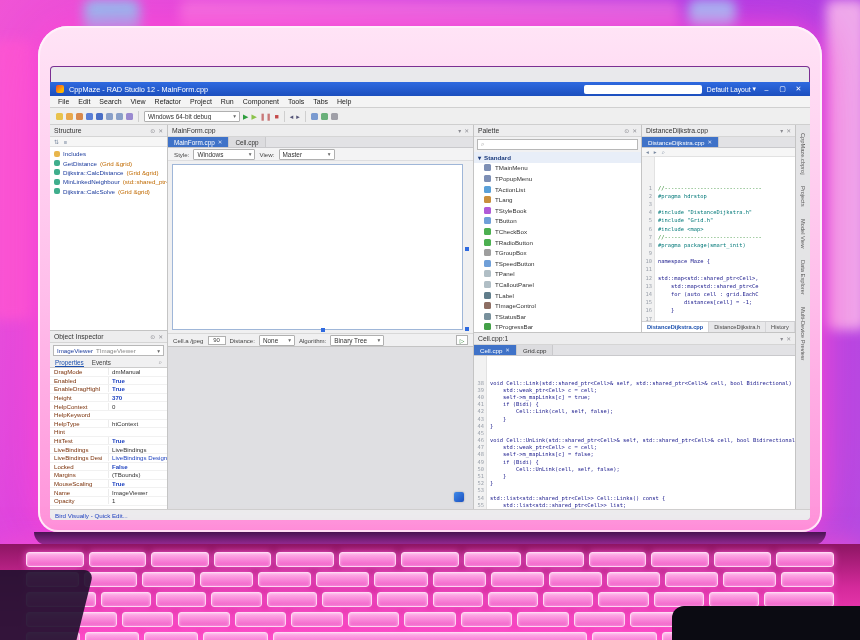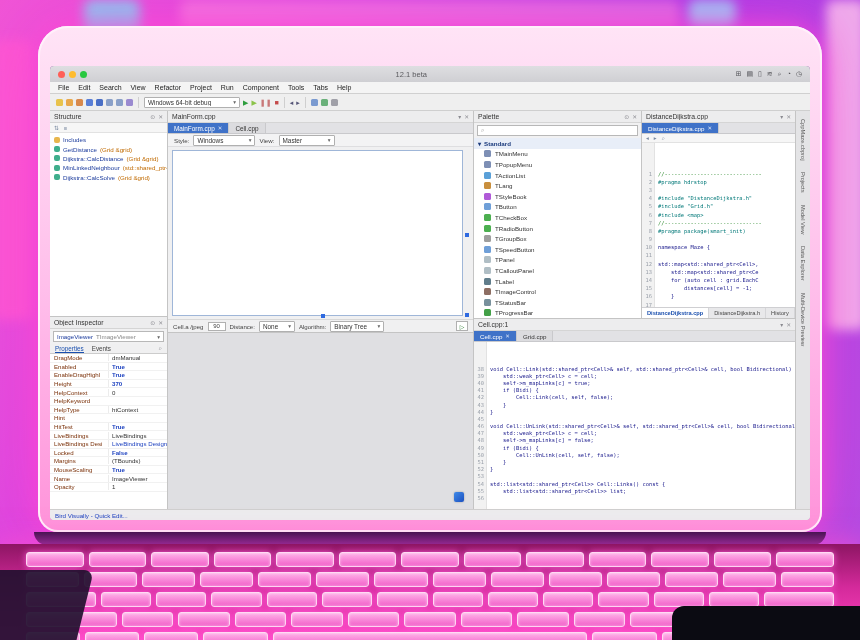--- a/index.html
+++ b/index.html
@@ -173,38 +173,35 @@
   <div class="blob b2"></div>
   <div class="blob b3"></div>
   <div class="blob b4"></div>
   <div class="blob b5"></div>
 
   <div class="laptop">
     <div class="notch"></div>
 
     <div class="screen">
 
-      <div class="macbar">
-        <span class="light l-red"></span>
-        <span class="light l-yel"></span>
-        <span class="light l-grn"></span>
-        <span class="mac-title">12.1 beta</span>
-        <span class="mac-icons">
-
-        <span>⊞</span>
-            <span>▤</span>
-            <span>▯</span>
-            <span>≋</span>
-            <span>⌕</span>
-            <span>◔</span>
-            <span>◷</span>
+
+      <div class="ide">
+        <div class="titlebar">
+          <span class="app-logo"></span>
+          <span>CppMaze - RAD Studio 12 - MainForm.cpp</span>
+          <span class="tb-spacer"></span>
+          <input class="tb-search" placeholder="" style="">
+          <span class="layout-combo">
+            <span>Default Layout</span>
+            <span>▾</span>
           </span>
-      </div>
-
-      <div class="ide">
+          <span class="win-btn">–</span>
+          <span class="win-btn">▢</span>
+          <span class="win-btn">✕</span>
+        </div>
 
         <div class="menubar">
 
         <span>File</span>
             <span>Edit</span>
             <span>Search</span>
             <span>View</span>
             <span>Refactor</span>
             <span>Project</span>
             <span>Run</span>

